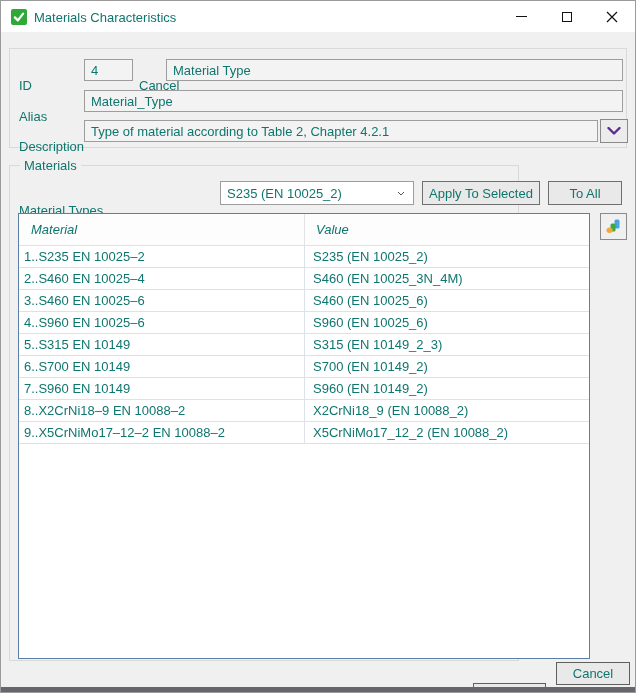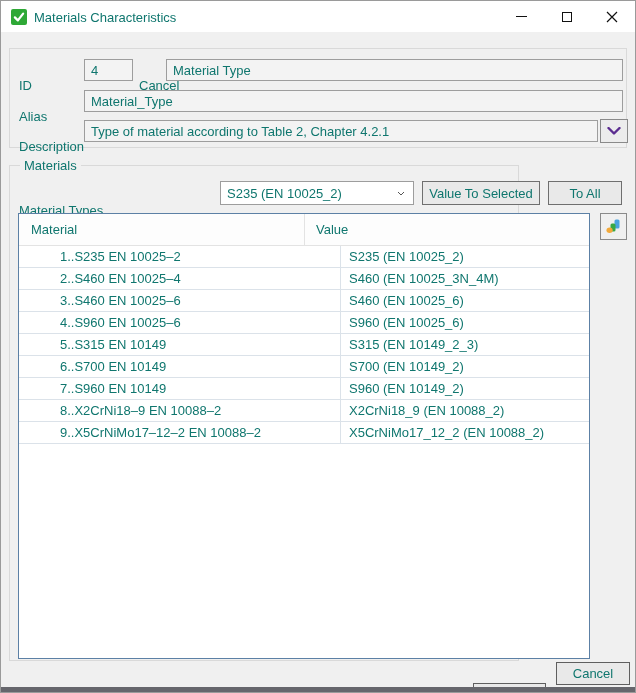--- a/index.html
+++ b/index.html
@@ -53,26 +53,26 @@
     position:absolute; left:590px; top:47px; width:27px; height:27px;
     background:#f0f0f0; border:1px solid #8a8a8a;
     display:flex; align-items:center; justify-content:center;
   }
   
   .mtable {
     position:absolute; left:8px; top:47px; width:572px; height:446px;
     background:#ffffff; border:1px solid #5c80a5; overflow:hidden;
   }
   .thead { height:32px; display:flex; border-bottom:1px solid #e3e3e3; background:#fdfdfd; }
-  .th { display:flex; align-items:center; }
+  .th { display:flex; align-items:center;font-style:italic; }
   .th1 { width:286px; padding-left:12px; border-right:1px solid #e3e3e3; }
   .th2 { flex:1; padding-left:11px; }
   .trow { height:22px; display:flex; border-bottom:1px solid #dbe2e9; background:#ffffff; }
   .td { display:flex; align-items:center; white-space:nowrap; overflow:hidden; }
-  .td1 { width:286px; padding-left:5px; border-right:1px solid #dbe2e9;margin-left:36px; }
+  .td1 { width:286px; padding-left:5px; border-right:1px solid #dbe2e9; }
   .td2 { flex:1; padding-left:8px; }
   
   .footer-btn { position:absolute; height:23px; background:#e9e9e9; border:1px solid #5f5f5f;
     display:flex; align-items:center; justify-content:center; }
   #ok-btn { left:472px; top:661px; width:73px;margin-top:21px; }
   #cancel-btn { left:555px; top:661px; width:74px; }
   .bottom-edge { position:absolute; left:0; right:0; bottom:0; height:5px; background:#66666c; }
 </style>
 </head>
 <body>
@@ -125,21 +125,21 @@
 
     <div class="lbl" style="left:9px; top:21px">Material Types</div>
 
     <div class="combo" style="left:210px; top:15px; width:194px">
       <span>S235 (EN 10025_2)</span>
       <svg class="combo-chevron" width="8" height="5" viewBox="0 0 8 5">
           <path d="M1 1 L4 4 L7 1" stroke="#555" stroke-width="1" fill="none"></path>
         </svg>
     </div>
 
-    <div class="btn" style="left:412px; top:15px; width:118px">Value To Selected</div>
+    <div class="btn" style="left:412px; top:15px; width:118px">Apply To Selected</div>
     <div class="btn" style="left:538px; top:15px; width:74px">To All</div>
 
     <div class="mtable">
       <div class="thead">
         <div class="th th1">Material</div>
         <div class="th th2">Value</div>
       </div>
       <div>
   <div class="trow">
     <div class="td td1">1..S235 EN 10025–2</div>

